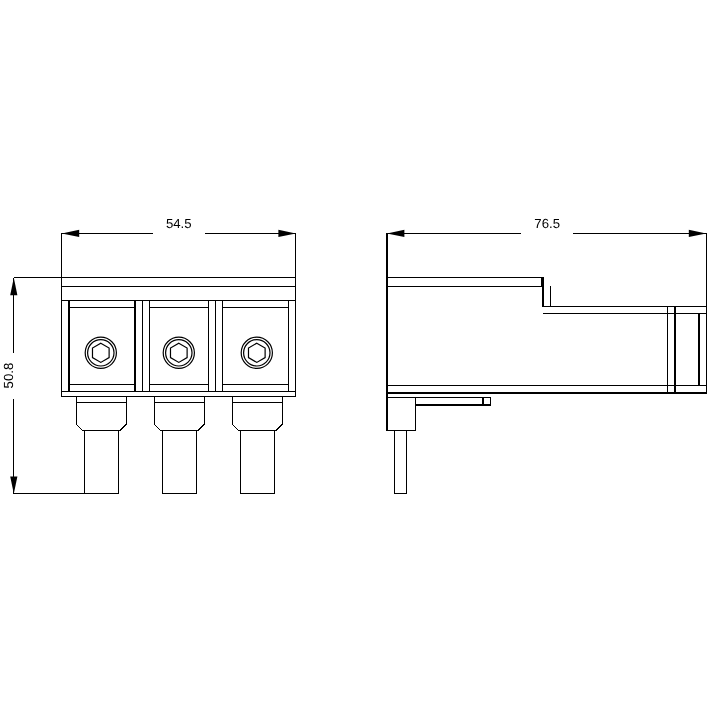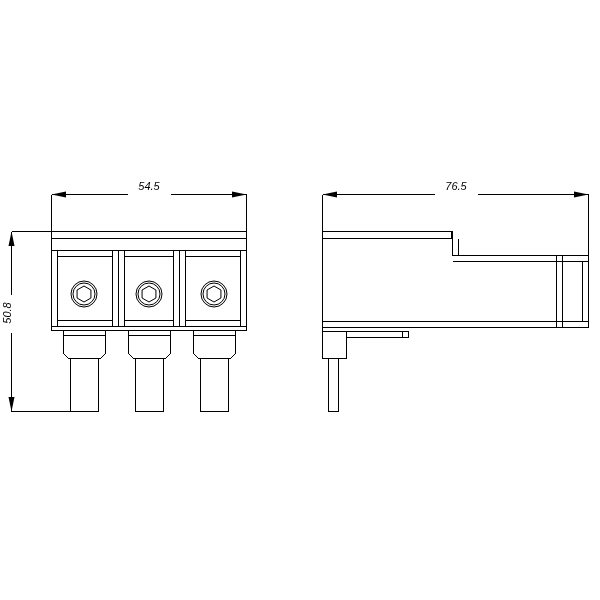--- a/index.html
+++ b/index.html
@@ -11,21 +11,20 @@
     width: 600px;
     height: 600px;
     font-family: "Liberation Sans", sans-serif;
     overflow: hidden;
   }
   #drawing-root {
     position: relative;
     width: 600px;
     height: 600px;
     background: #ffffff;
-    font-style: italic;
   }
   svg.cad {
     position: absolute;
     left: 0;
     top: 0;
     width: 600px;
     height: 600px;
     display: block;
   }
   .part-line {

